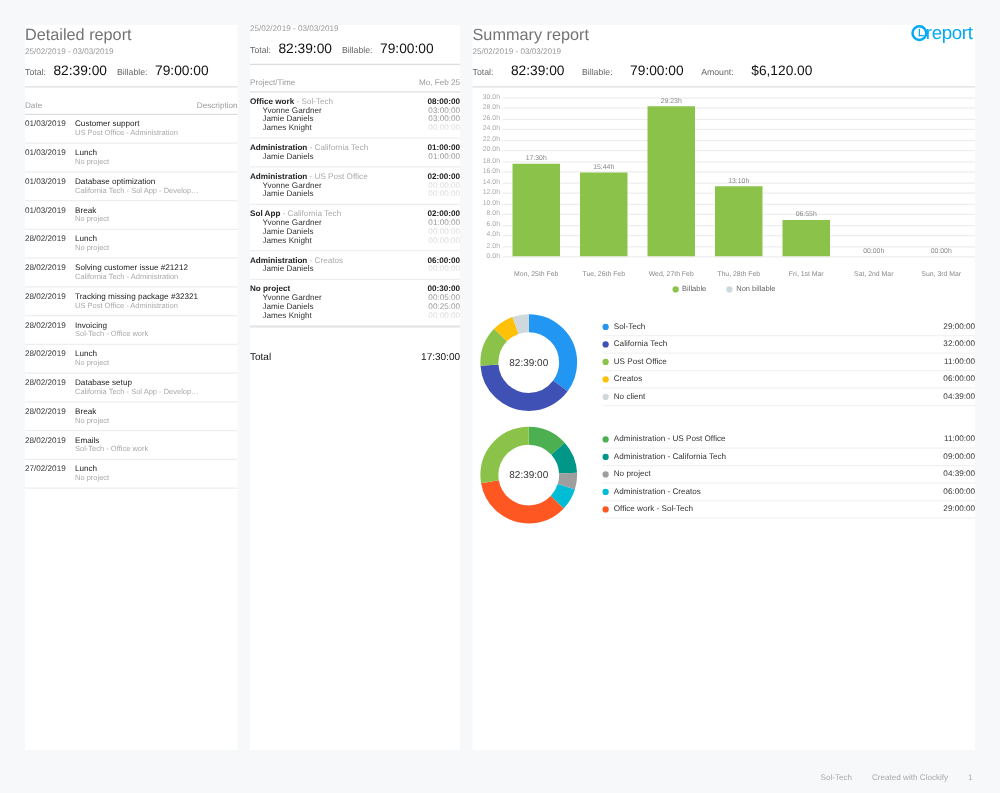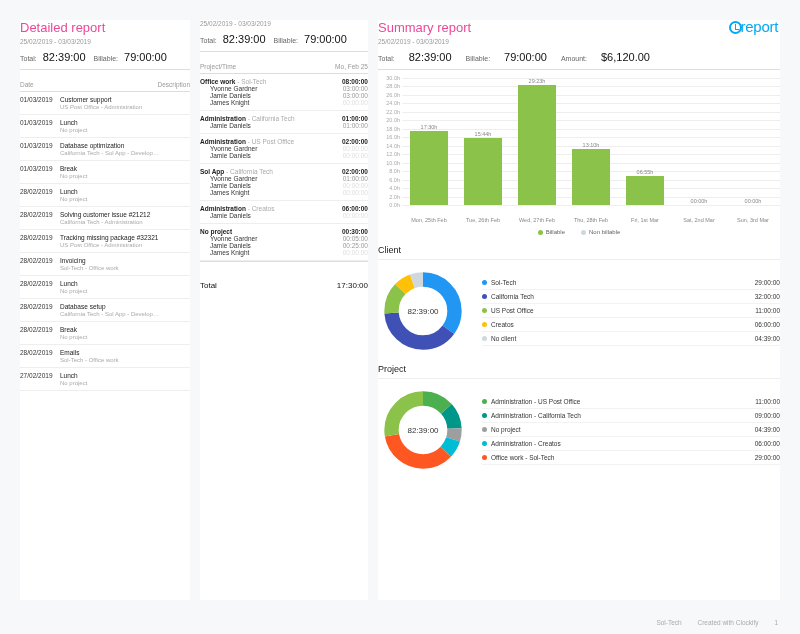--- a/index.html
+++ b/index.html
@@ -2,21 +2,21 @@
 <html><head>
 <meta charset="utf-8">
 <style>
   * { box-sizing: border-box; margin: 0; padding: 0; }
   body { font-family: -apple-system, BlinkMacSystemFont, "Segoe UI", Arial, sans-serif; background: #f7f8fa; width: 800px; height: 634px; overflow: hidden; font-size: 7px; color: #333; position: relative; }
   .page { display: flex; gap: 10px; padding: 20px 20px 0 20px; height: 600px; }
   .col { background: #fff; }
   .col1 { width: 170px; }
   .col2 { width: 168px; }
   .col3 { flex: 1; }
-  h1 { font-size: 13px; font-weight: 400; color: #ec4899; margin-bottom: 3px; }
+  h1 { font-size: 13px; font-weight: 400; color: #737373; margin-bottom: 3px; }
   .date-range { font-size: 6.5px; color: #999; margin-bottom: 6px; }
   .totals { font-size: 7px; color: #666; border-bottom: 1px solid #ddd; padding-bottom: 6px; margin-bottom: 8px; }
   .totals .big { font-size: 11px; color: #111; font-weight: 400; }
   .totals span { margin-right: 6px; }
   .thead { display: flex; justify-content: space-between; font-size: 6.5px; color: #999; padding: 3px 0; border-bottom: 1px solid #ddd; }
   .row { border-bottom: 1px solid #eee; padding: 4px 0; }
   .drow { display: flex; }
   .drow .c1 { width: 40px; font-size: 6.5px; color: #333; flex-shrink: 0; }
   .drow .c2 { flex: 1; }
   .desc { font-size: 6.5px; color: #222; }
@@ -366,21 +366,20 @@
           <div class="xlbl">Fri, 1st Mar</div>
           <div class="xlbl">Sat, 2nd Mar</div>
           <div class="xlbl">Sun, 3rd Mar</div>
         </div>
     </div>
     <div class="legend">
       <span><span class="sw" id="sw-bill" style="background: rgb(139, 195, 74);"></span><span>Billable</span></span>
       <span><span class="sw" id="sw-non" style="background: rgb(207, 216, 220);"></span><span>Non billable</span></span>
     </div>
 
-    <div class="sect-title">Client</div>
     <div class="donut-sect">
       <div class="donut">
         <svg viewBox="0 0 100 100" id="donut-client">
             <circle cx="50" cy="50" r="35" fill="none" stroke="#2196f3" stroke-width="16" stroke-dasharray="77.16192482501246 142.74956092627303" stroke-dashoffset="0"></circle>
             <circle cx="50" cy="50" r="35" fill="none" stroke="#3f51b5" stroke-width="16" stroke-dasharray="85.14419291035857 134.76729284092693" stroke-dashoffset="-77.16192482501246"></circle>
             <circle cx="50" cy="50" r="35" fill="none" stroke="#8bc34a" stroke-width="16" stroke-dasharray="29.268316312935756 190.64316943834976" stroke-dashoffset="-162.30611773537103"></circle>
             <circle cx="50" cy="50" r="35" fill="none" stroke="#ffc107" stroke-width="16" stroke-dasharray="15.96453617069223 203.94694958059327" stroke-dashoffset="-191.57443404830678"></circle>
             <circle cx="50" cy="50" r="35" fill="none" stroke="#cfd8dc" stroke-width="16" stroke-dasharray="12.372515532286481 207.53897021899903" stroke-dashoffset="-207.53897021899903"></circle>
           </svg>
         <div class="center">82:39:00</div>
@@ -417,21 +416,20 @@
           <div class="dlegrow">
             <div class="lft">
               <span class="dot" style="background: rgb(207, 216, 220);"></span>
               <span>No client</span>
             </div>
             <div class="rgt">04:39:00</div>
           </div>
         </div>
     </div>
 
-    <div class="sect-title">Project</div>
     <div class="donut-sect">
       <div class="donut">
         <svg viewBox="0 0 100 100" id="donut-project">
             <circle cx="50" cy="50" r="35" fill="none" stroke="#4caf50" stroke-width="16" stroke-dasharray="29.268316312935756 190.64316943834976" stroke-dashoffset="0"></circle>
             <circle cx="50" cy="50" r="35" fill="none" stroke="#009688" stroke-width="16" stroke-dasharray="23.946804256038348 195.96468149524716" stroke-dashoffset="-29.268316312935756"></circle>
             <circle cx="50" cy="50" r="35" fill="none" stroke="#9e9e9e" stroke-width="16" stroke-dasharray="12.372515532286481 207.53897021899903" stroke-dashoffset="-53.2151205689741"></circle>
             <circle cx="50" cy="50" r="35" fill="none" stroke="#00bcd4" stroke-width="16" stroke-dasharray="15.96453617069223 203.94694958059327" stroke-dashoffset="-65.58763610126059"></circle>
             <circle cx="50" cy="50" r="35" fill="none" stroke="#ff5722" stroke-width="16" stroke-dasharray="77.16192482501246 142.74956092627303" stroke-dashoffset="-81.55217227195281"></circle>
             <circle cx="50" cy="50" r="35" fill="none" stroke="#8bc34a" stroke-width="16" stroke-dasharray="61.19738865432022 158.7140970969653" stroke-dashoffset="-158.71409709696528"></circle>
           </svg>

